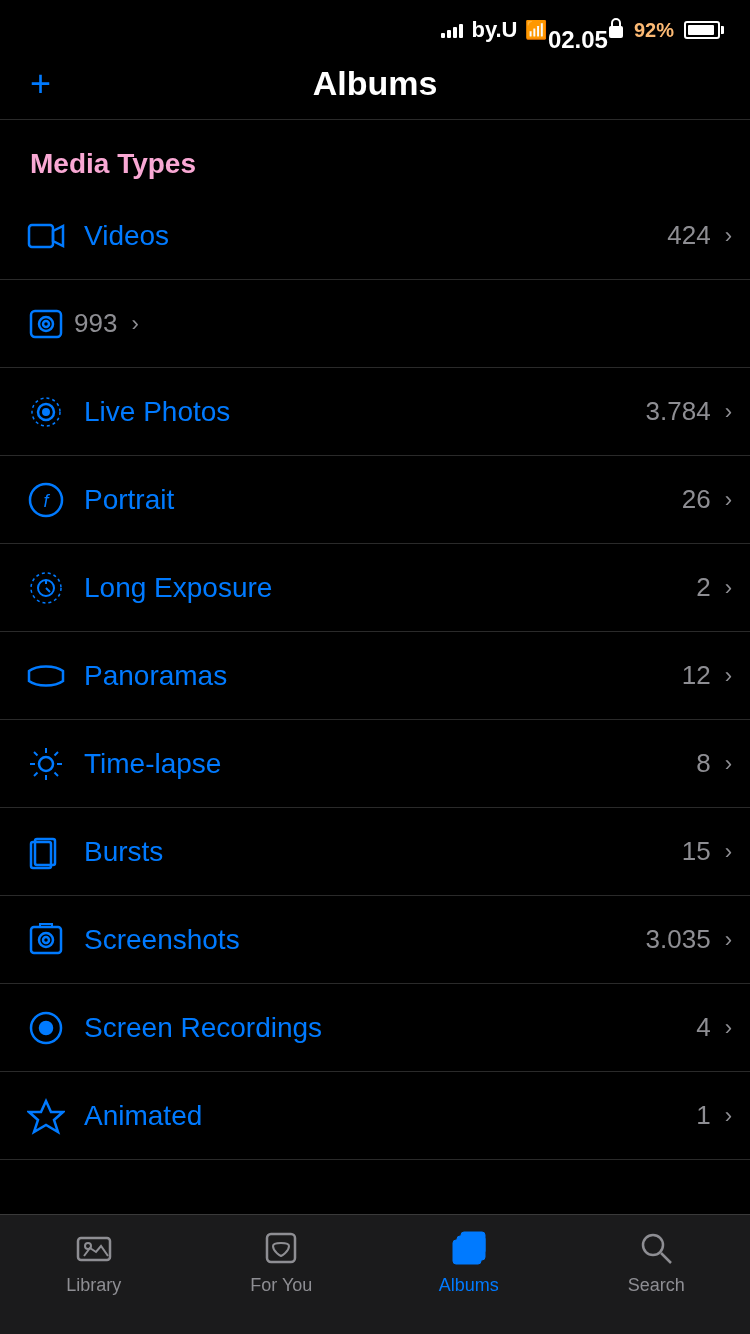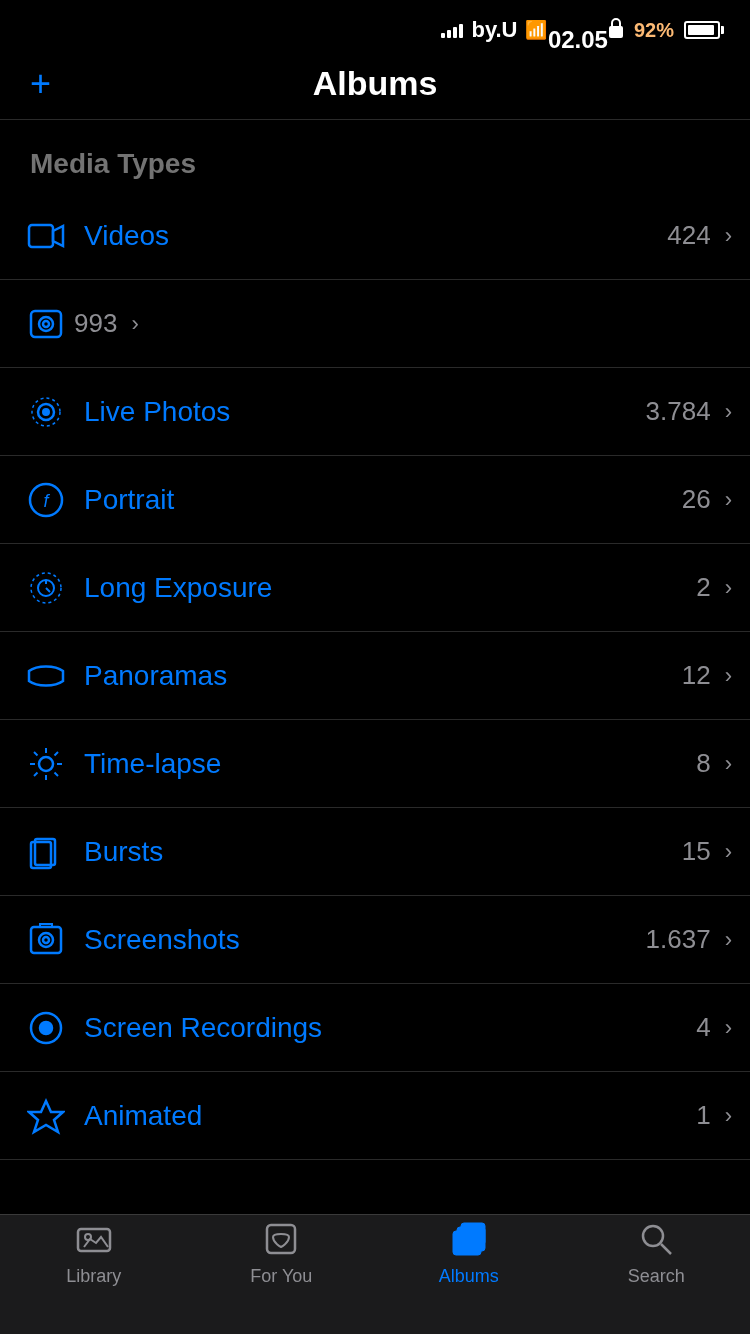--- a/index.html
+++ b/index.html
@@ -119,21 +119,21 @@
       width: 50px;
     }
 
     
     .section-header {
       padding: 28px 30px 12px 30px;
     }
     .section-title {
       font-size: 28px;
       font-weight: 700;
-      color: #737373;
+      color: #f9a8d4;
     }
 
     
     .list-item {
       display: flex;
       align-items: center;
       padding: 0 18px;
       height: 88px;
       border-bottom: 1px solid #2a2a2a;
       cursor: pointer;
@@ -169,21 +169,21 @@
     .tab-bar {
       position: fixed;
       bottom: 0;
       left: 0;
       width: 750px;
       height: 120px;
       background: rgba(28, 28, 30, 0.95);
       border-top: 1px solid #3a3a3a;
       display: flex;
       align-items: flex-start;
-      padding-top: 3px;
+      padding-top: 12px;
     }
     .tab-item {
       flex: 1;
       display: flex;
       flex-direction: column;
       align-items: center;
       gap: 6px;
       cursor: pointer;
     }
     .tab-icon {
@@ -368,21 +368,21 @@
       <svg viewBox="0 0 38 38" fill="none" stroke="#007AFF" stroke-width="2.5">
         <rect x="4" y="6" width="30" height="26" rx="3" stroke="#007AFF" fill="none"></rect>
 
         <circle cx="19" cy="19" r="7" stroke="#007AFF" fill="none"></circle>
         <circle cx="19" cy="19" r="3" stroke="#007AFF" fill="none"></circle>
 
         <path d="M13 6 L13 3 L25 3 L25 6" stroke="#007AFF" fill="none" stroke-width="2"></path>
       </svg>
     </div>
     <span class="item-label">Screenshots</span>
-    <span class="item-count">1.637</span>
+    <span class="item-count">3.035</span>
     <span class="item-chevron">›</span>
   </div>
 
   <div class="list-item">
     <div class="item-icon">
       <svg viewBox="0 0 38 38" fill="none" stroke="#007AFF" stroke-width="2.5">
         <circle cx="19" cy="19" r="15" stroke="#007AFF" fill="none"></circle>
         <circle cx="19" cy="19" r="6" fill="#007AFF"></circle>
       </svg>
     </div>

